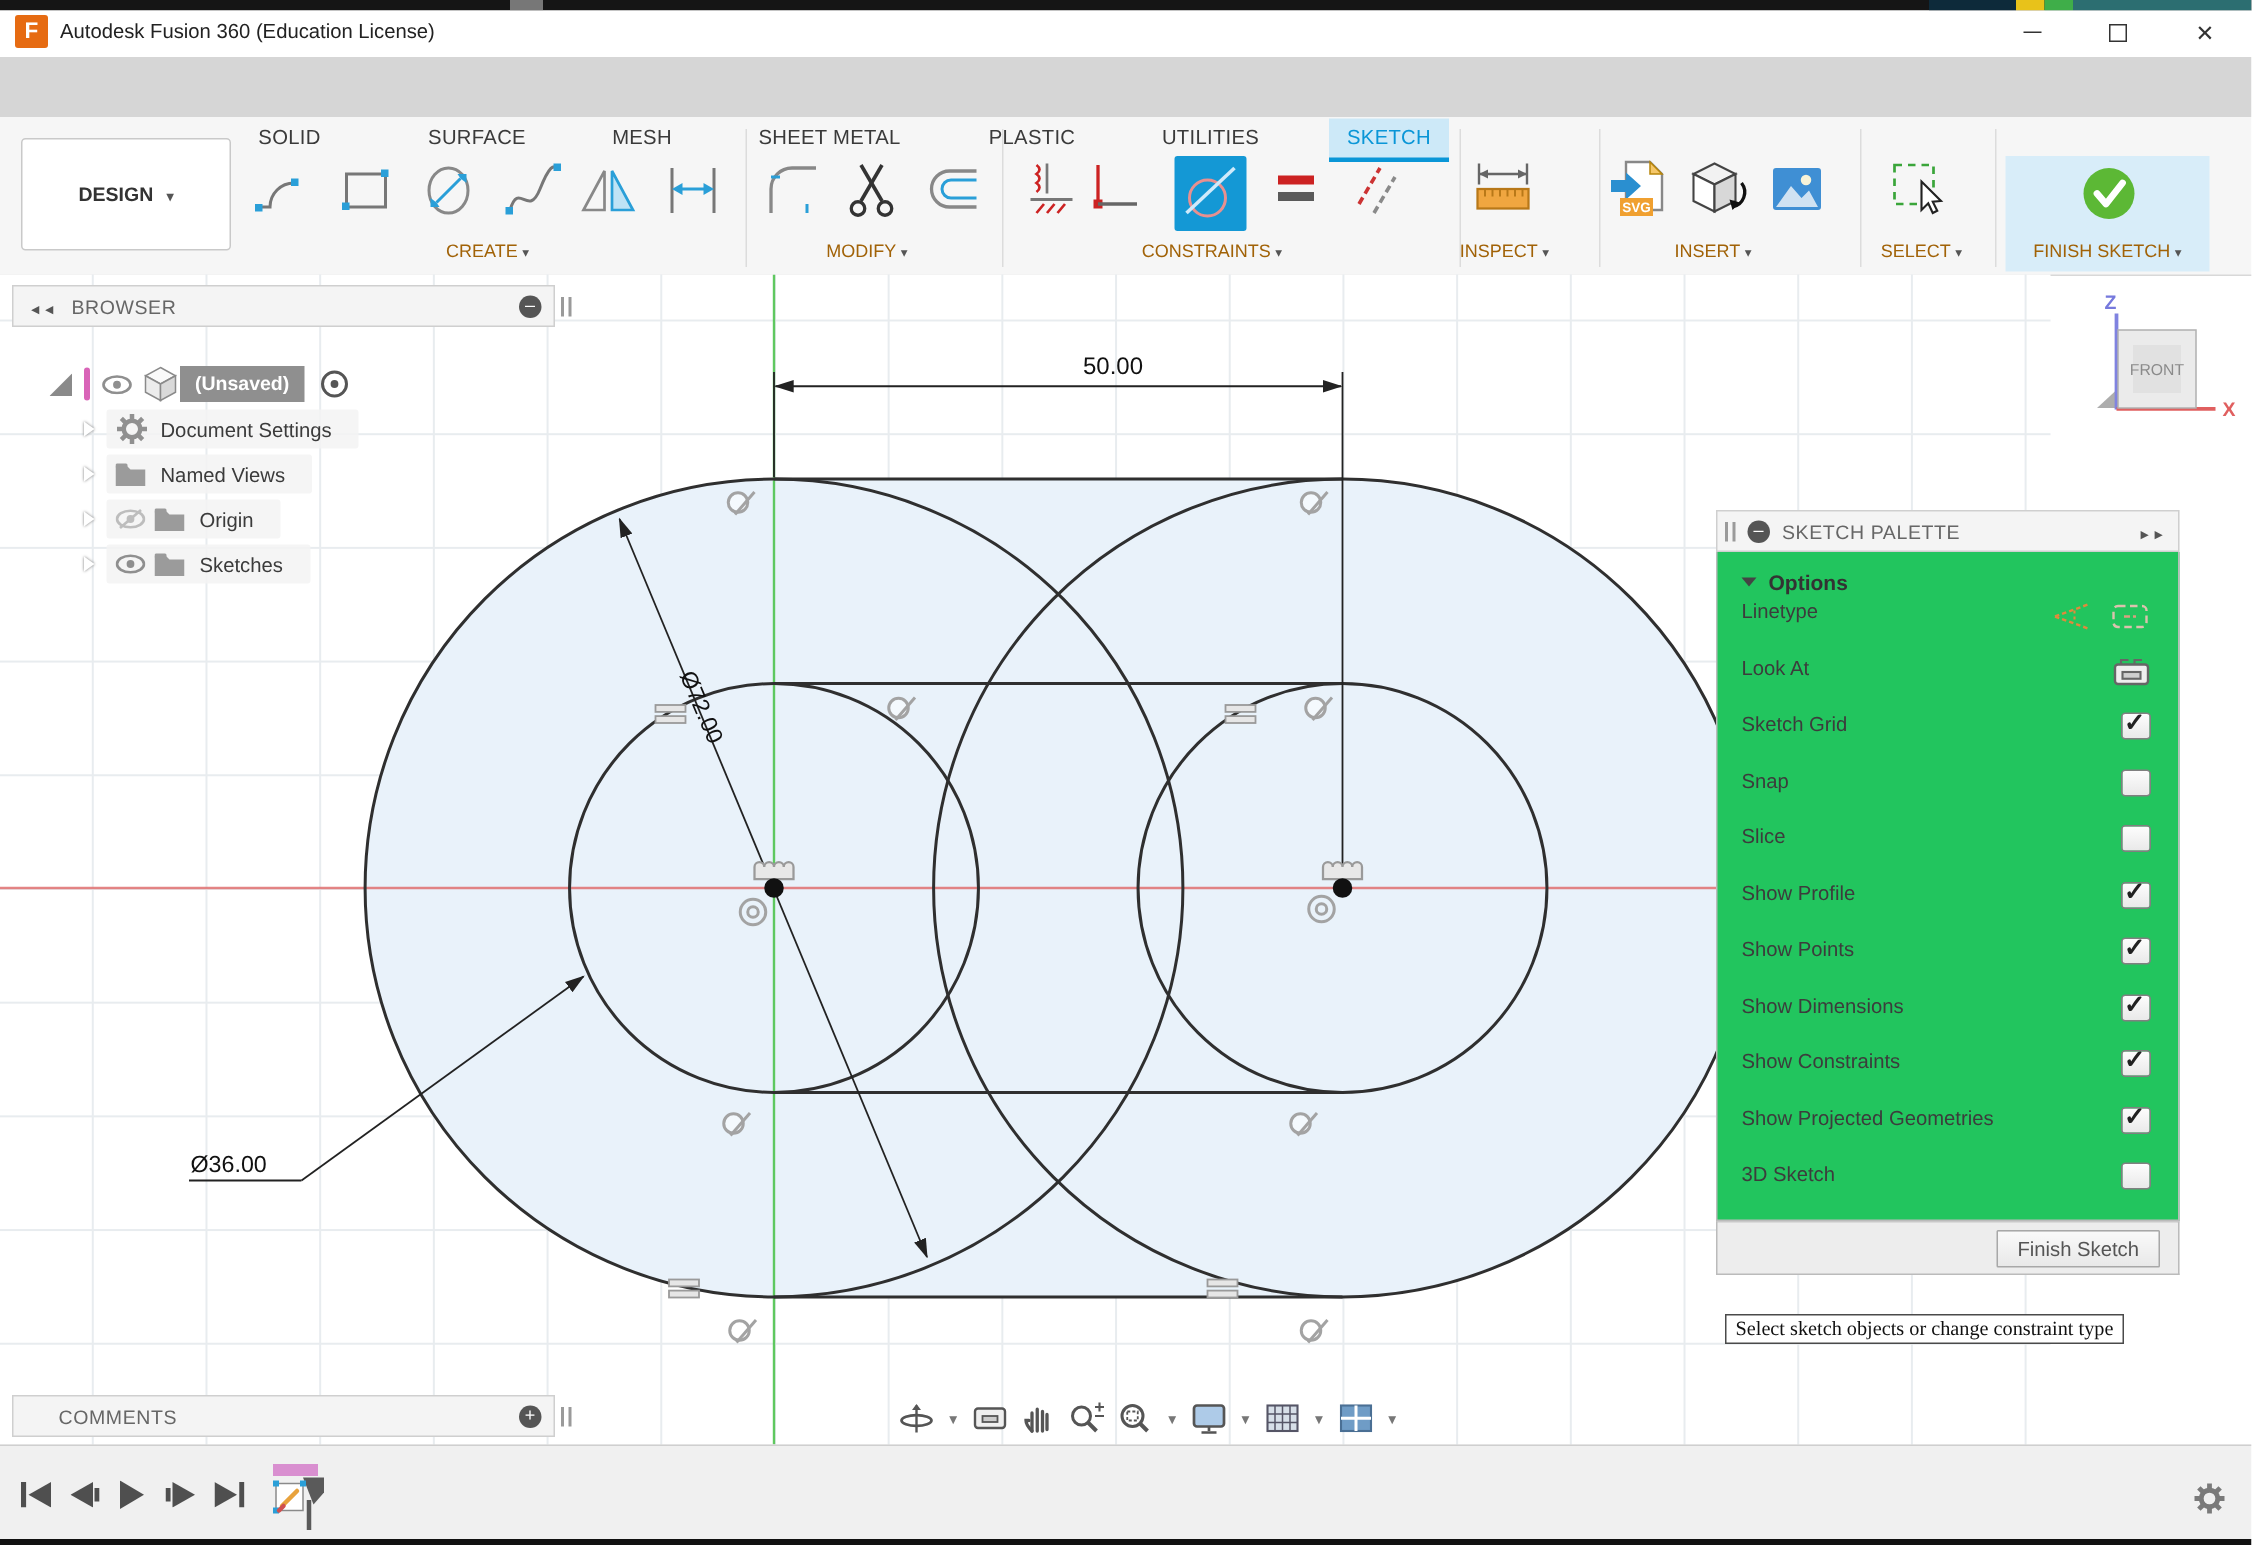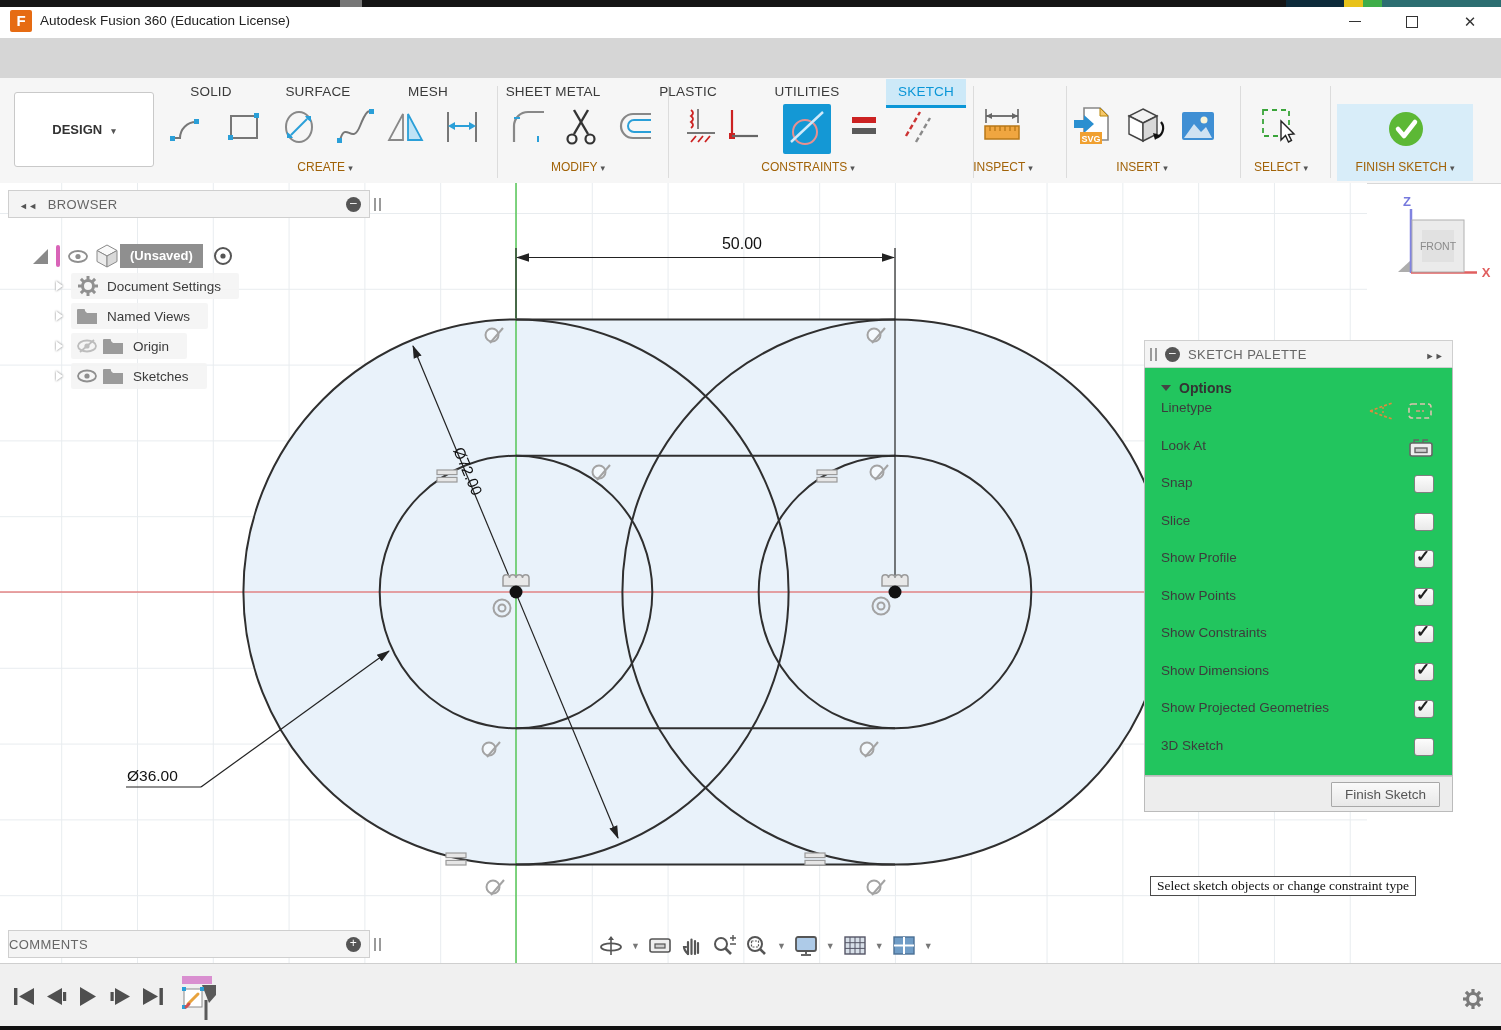--- a/index.html
+++ b/index.html
@@ -215,21 +215,21 @@
   <div class="abs topicon" style="left:1452px">
     <svg width="30" height="30" viewBox="0 0 30 30">
         <circle cx="15" cy="15" r="14" fill="#b9c6d8"></circle>
         <circle cx="15" cy="11" r="5.5" fill="#4e6076"></circle>
         <path d="M4,26 a11,9 0 0 1 22,0 z" fill="#4e6076"></path>
       </svg>
   </div>
 </div>
 
 <div id="ribbon" class="abs">
-  <span class="rtab" style="left:211px">SOLID</span>
+  <span class="rtab" style="left:193px">SOLID</span>
   <span class="rtab" style="left:318px">SURFACE</span>
   <span class="rtab" style="left:428px">MESH</span>
   <span class="rtab" style="left:553px">SHEET METAL</span>
   <span class="rtab" style="left:688px">PLASTIC</span>
   <span class="rtab" style="left:807px">UTILITIES</span>
   <span class="rtab active" style="left:926px">SKETCH</span>
 
   <div id="design-btn" class="abs">
     <span>DESIGN</span>
       <span class="car"></span>
@@ -582,46 +582,51 @@
     <div class="prow">
       <span>Look At</span>
         <span class="sp"></span>
       <svg width="26" height="20">
           <rect x="2" y="5" width="22" height="13" rx="2" fill="#efefef" stroke="#666" stroke-width="1.6"></rect>
           <rect x="7" y="10" width="12" height="4.5" fill="#cfcfcf" stroke="#666" stroke-width="1.4"></rect>
           <path d="M6,5 v-3 h5 M15,5 v-3 h5" fill="none" stroke="#666" stroke-width="1.4"></path>
         </svg>
     </div>
     <div class="prow">
+      <span>Sketch Grid</span>
+        <span class="sp"></span>
+      <span class="cb on"></span>
+    </div>
+    <div class="prow">
       <span>Snap</span>
         <span class="sp"></span>
       <span class="cb"></span>
     </div>
     <div class="prow">
       <span>Slice</span>
         <span class="sp"></span>
       <span class="cb"></span>
     </div>
     <div class="prow">
       <span>Show Profile</span>
         <span class="sp"></span>
       <span class="cb on"></span>
     </div>
     <div class="prow">
       <span>Show Points</span>
         <span class="sp"></span>
       <span class="cb on"></span>
     </div>
     <div class="prow">
+      <span>Show Dimensions</span>
+        <span class="sp"></span>
+      <span class="cb on"></span>
+    </div>
+    <div class="prow">
       <span>Show Constraints</span>
-        <span class="sp"></span>
-      <span class="cb on"></span>
-    </div>
-    <div class="prow">
-      <span>Show Dimensions</span>
         <span class="sp"></span>
       <span class="cb on"></span>
     </div>
     <div class="prow">
       <span>Show Projected Geometries</span>
         <span class="sp"></span>
       <span class="cb on"></span>
     </div>
     <div class="prow">
       <span>3D Sketch</span>
@@ -631,21 +636,21 @@
   </div>
   <div id="pal-footer">
     <button id="finish-sketch-btn">Finish Sketch</button>
   </div>
 </div>
 
 <div id="status-tip" class="abs">Select sketch objects or change constraint type</div>
 
 <div id="comments" class="abs">
   <div class="phead">
-    <span style="flex:1;">COMMENTS</span>
+    <span style="flex:1;margin-left:30px">COMMENTS</span>
     <span class="dot-btn plus" style="margin-right:8px"></span>
   </div>
   <span class="grip abs" style="left:366px;top:8px"></span>
 </div>
 
 <div id="navbar" class="abs">
   <span class="navic">
       <svg width="26" height="24">
         <ellipse cx="13" cy="13" rx="10" ry="3.6" fill="none" stroke="#555" stroke-width="1.8"></ellipse>
         <line x1="13" y1="3" x2="13" y2="21" stroke="#555" stroke-width="1.6"></line>

